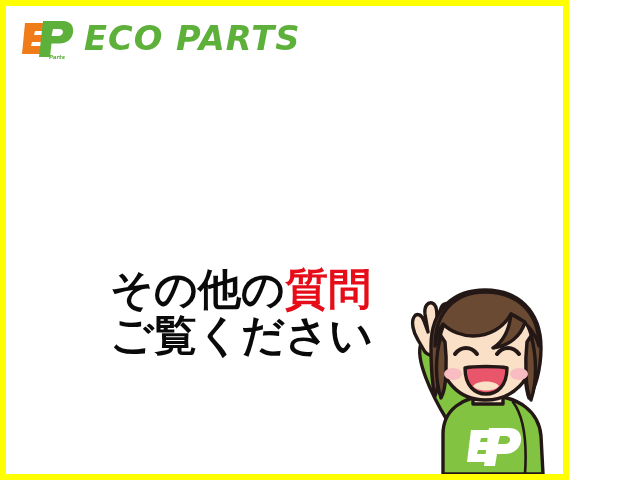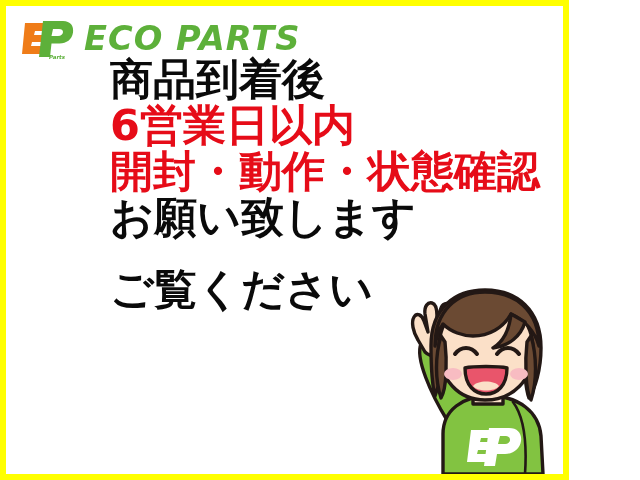--- a/index.html
+++ b/index.html
@@ -93,36 +93,25 @@
                  M66 26 L63 40 L76 40 C82 40 86 36 86 32 C86 28 83 26 78 26 Z" fill="#5db03a"></path>
 
         <text x="12" y="72" font-family="DejaVu Sans, sans-serif" font-size="11" font-weight="bold" font-style="italic" fill="#ef7c18">Eco</text>
         <text x="58" y="86" font-family="DejaVu Sans, sans-serif" font-size="11" font-weight="bold" font-style="italic" fill="#5db03a">Parts</text>
       </svg>
     </span>
 
     <span class="brand-word">ECO PARTS</span>
   </div>
 
-  <div class="msg-block" id="block-top">
-    <span class="line">
-      <span class="seg ink-black">商品到着後</span>
-    </span>
-    <span class="line">
-      <span class="seg ink-red">6営業日以内</span>
-    </span>
-    <span class="line">
-      <span class="seg ink-red">開封・動作・状態確認</span>
-    </span>
-    <span class="line">
-      <span class="seg ink-black">お願い致します</span>
-    </span>
-  </div>
 
   <div class="msg-block" id="block-bottom">
+    <span class="line">
+      <span class="seg ink-black">その他の</span><span class="seg ink-red">質問</span>
+    </span>
     <span class="line">
       <span class="seg ink-black">ご覧ください</span>
     </span>
   </div>
 
   <span class="mascot">
     <svg viewBox="0 0 176 190" width="176" height="190" aria-hidden="true">
       <g stroke="#231815" stroke-width="3.4" stroke-linejoin="round" stroke-linecap="round">
 
         <path d="M36 60 C30 74 46 110 62 136 L104 150 C90 118 70 78 60 56 Z" fill="#82c341"></path>

